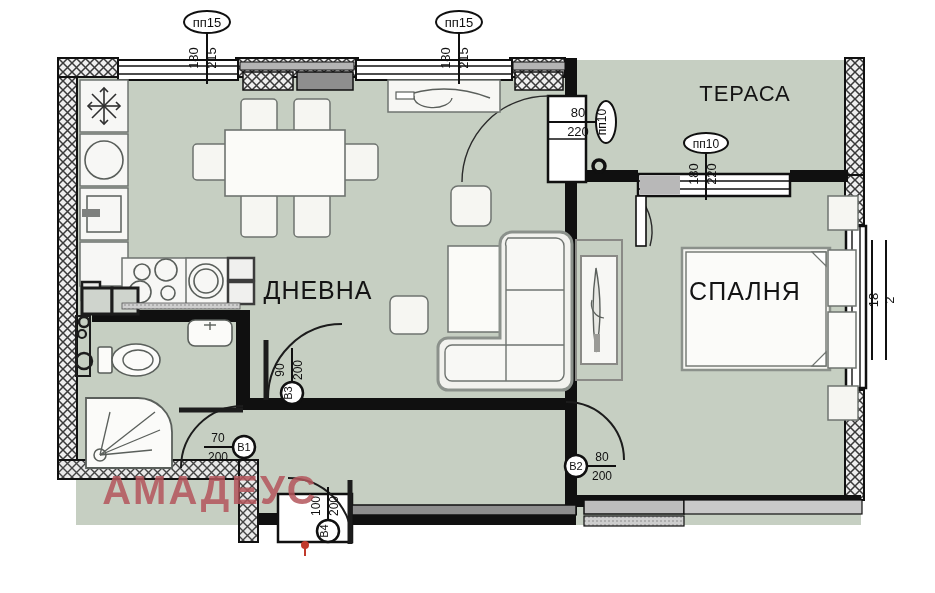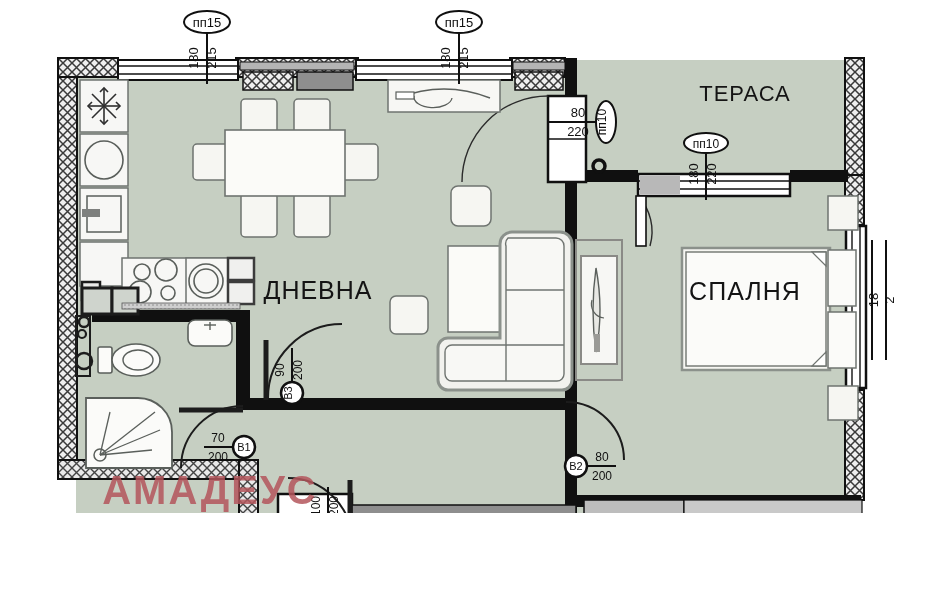--- a/index.html
+++ b/index.html
@@ -5,21 +5,21 @@
 <style>
   html, body {
     margin: 0;
     padding: 0;
     background: #ffffff;
     font-family: "Liberation Sans", sans-serif;
   }
   #plan {
     position: relative;
     width: 935px;
-    height: 513px;
+    height: 593px;
     background: #ffffff;
     overflow: hidden;
   }
   #plan svg { display: block; }
   .roomlabel {
     font-family: "Liberation Sans", sans-serif;
     font-weight: 400;
     fill: #141414;
     letter-spacing: 1px;
   }

